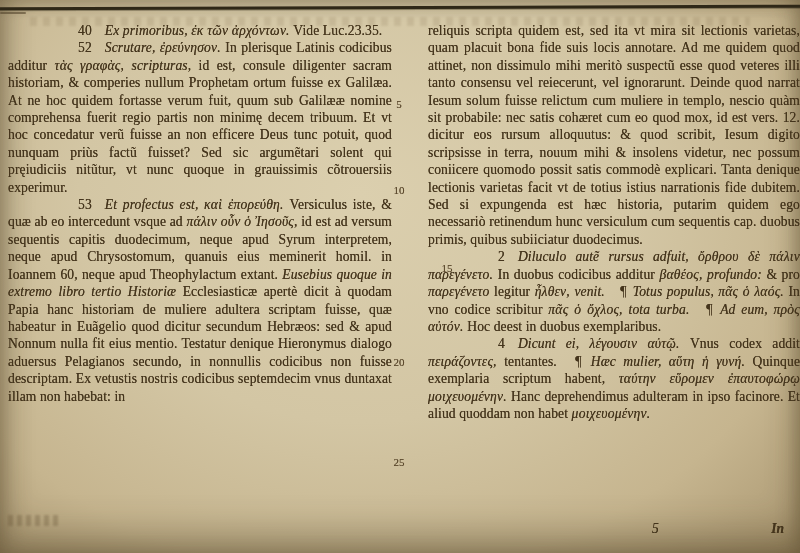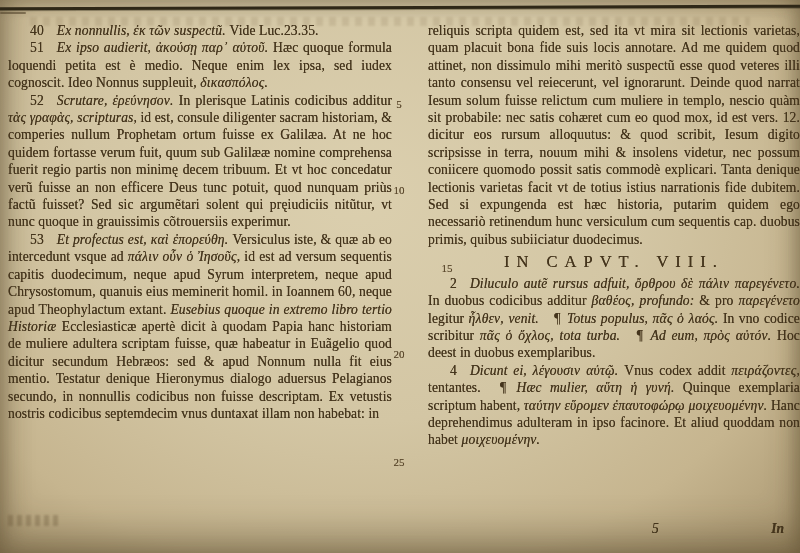--- a/index.html
+++ b/index.html
@@ -33,66 +33,64 @@
     top:515px;left:8px;width:52px;height:11px;opacity:.28;
     background:repeating-linear-gradient(90deg,#5d4a2d 0 5px,transparent 5px 9px);
   }
   .col{position:absolute;top:22px;font-size:13.6px;line-height:17.4px;
        text-align:justify;letter-spacing:.1px;
        text-shadow:0 0 .6px rgba(66,50,26,.85);}
   .col-left{left:8px;width:384px;}
   .col-right{left:428px;width:372px;}
   .para{margin:0;}
   .para.numbered{text-indent:22px;}
-  .num{margin-right:13px;}
+  .num{margin-right:13px;margin-left:48px;}
   .seg-italic{font-style:italic;}
   .seg-greek{font-style:italic;letter-spacing:.2px;}
   .seg-roman{font-style:normal;}
   .seg-pilcrow{font-style:normal;margin-left:11px;margin-right:2px;}
   .caput-heading{
     text-align:center;text-indent:0;
     font-size:16.5px;letter-spacing:7px;
     margin:5px 0 4px 0;white-space:nowrap;
   }
   .gutter-num{
     position:absolute;left:389px;width:20px;text-align:center;
     font-size:11px;color:#5c4a2e;text-shadow:0 0 .5px rgba(92,74,46,.8);
   }
-  .gn-5{top:98px;}.gn-10{top:184px;}.gn-15{top:262px;margin-left:48px;}.gn-20{top:348px;}.gn-25{top:456px;}
+  .gn-5{top:98px;}.gn-10{top:184px;}.gn-15{top:262px;margin-left:48px;}.gn-20{top:356px;}.gn-25{top:456px;}
   .catchword-row{
     position:absolute;left:652px;top:521px;width:132px;
     display:flex;justify-content:space-between;
     font-size:13.6px;text-shadow:0 0 .6px rgba(66,50,26,.85);
   }
   .signature{font-style:italic;}
   .catchword{font-style:italic;font-weight:bold;}
 </style>
 </head>
 <body>
 
 <div class="page">
 
   <div class="top-rule"></div>
   <div class="top-rule-left"></div>
 
   <div class="ghost ghost-top"></div>
   <div class="ghost ghost-bottom-left"></div>
 
   <div class="col col-left">
-      <p class="para numbered"><span class="num">40</span><span class="seg-italic">Ex nonnullis, </span><span class="seg-greek">ἐκ τῶν suspectũ. </span><span class="seg-roman">Vide Luc.23.35.</span></p>
-      <p class="para numbered"><span class="num">51</span><span class="seg-italic">Ex ipso audierit, </span><span class="seg-greek">ἀκούσῃ παρ᾽ αὐτοῦ. </span><span class="seg-roman">Hæc quoque formula loquendi petita est è medio. Neque enim lex ipsa, sed iudex cognoscit. Ideo Nonnus suppleuit, </span><span class="seg-greek">δικασπόλος.</span></p>
+      <p class="para numbered"><span class="num">40</span><span class="seg-italic">Ex primoribus, </span><span class="seg-greek">ἐκ τῶν ἀρχόντων. </span><span class="seg-roman">Vide Luc.23.35.</span></p>
       <p class="para numbered"><span class="num">52</span><span class="seg-italic">Scrutare, </span><span class="seg-greek">ἐρεύνησον. </span><span class="seg-roman">In plerisque Latinis codicibus additur </span><span class="seg-greek">τὰς γραφὰς, </span><span class="seg-italic">scripturas, </span><span class="seg-roman">id est, consule diligenter sacram historiam, &amp; comperies nullum Prophetam ortum fuisse ex Galilæa. At ne hoc quidem fortasse verum fuit, quum sub Galilææ nomine comprehensa fuerit regio partis non minimę decem tribuum. Et vt hoc concedatur verũ fuisse an non efficere Deus tunc potuit, quod nunquam priùs factũ fuisset? Sed sic argumẽtari solent qui pręiudiciis nitũtur, vt nunc quoque in grauissimis cõtrouersiis experimur.</span></p>
       <p class="para numbered"><span class="num">53</span><span class="seg-italic">Et profectus est, </span><span class="seg-greek">καὶ ἐπορεύθη. </span><span class="seg-roman">Versiculus iste, &amp; quæ ab eo intercedunt vsque ad </span><span class="seg-greek">πάλιν οὖν ὁ Ἰησοῦς</span><span class="seg-roman">, id est ad versum sequentis capitis duodecimum, neque apud Syrum interpretem, neque apud Chrysostomum, quanuis eius meminerit homil. in Ioannem 60, neque apud Theophylactum extant. </span><span class="seg-italic">Eusebius quoque in extremo libro tertio Historiæ </span><span class="seg-roman">Ecclesiasticæ apertè dicit à quodam Papia hanc historiam de muliere adultera scriptam fuisse, quæ habeatur in Euãgelio quod dicitur secundum Hebræos: sed &amp; apud Nonnum nulla fit eius mentio. Testatur denique Hieronymus dialogo aduersus Pelagianos secundo, in nonnullis codicibus non fuisse descriptam. Ex vetustis nostris codicibus septemdecim vnus duntaxat illam non habebat: in</span></p>
     </div>
 
   <div class="col col-right">
     <div>
         <p class="para"><span class="seg-roman">reliquis scripta quidem est, sed ita vt mira sit lectionis varietas, quam placuit bona fide suis locis annotare. Ad me quidem quod attinet, non dissimulo mihi meritò suspectũ esse quod veteres illi tanto consensu vel reiecerunt, vel ignorarunt. Deinde quod narrat Iesum solum fuisse relictum cum muliere in templo, nescio quàm sit probabile: nec satis cohæret cum eo quod mox, id est vers. 12. dicitur eos rursum alloquutus: &amp; quod scribit, Iesum digito scripsisse in terra, nouum mihi &amp; insolens videtur, nec possum coniicere quomodo possit satis commodè explicari. Tanta denique lectionis varietas facit vt de totius istius narrationis fide dubitem. Sed si expungenda est hæc historia, putarim quidem ego necessariò retinendum hunc versiculum cum sequentis cap. duobus primis, quibus subiiciatur duodecimus.</span></p>
       </div>
-    <div class="caput-heading">IN CAPVT. VIII.</div>
     <div>
         <p class="para numbered"><span class="num">2</span><span class="seg-italic">Diluculo autẽ rursus adfuit, </span><span class="seg-greek">ὄρθρου δὲ πάλιν παρεγένετο. </span><span class="seg-roman">In duobus codicibus additur </span><span class="seg-greek">βαθέος, </span><span class="seg-italic">profundo: </span><span class="seg-roman">&amp; pro </span><span class="seg-greek">παρεγένετο </span><span class="seg-roman">legitur </span><span class="seg-greek">ἦλθεν, </span><span class="seg-italic">venit. </span><span class="seg-pilcrow">¶ </span><span class="seg-italic">Totus populus, </span><span class="seg-greek">πᾶς ὁ λαός. </span><span class="seg-roman">In vno codice scribitur </span><span class="seg-greek">πᾶς ὁ ὄχλος, </span><span class="seg-italic">tota turba. </span><span class="seg-pilcrow">¶ </span><span class="seg-italic">Ad eum, </span><span class="seg-greek">πρὸς αὐτόν. </span><span class="seg-roman">Hoc deest in duobus exemplaribus.</span></p>
         <p class="para numbered"><span class="num">4</span><span class="seg-italic">Dicunt ei, </span><span class="seg-greek">λέγουσιν αὐτῷ. </span><span class="seg-roman">Vnus codex addit </span><span class="seg-greek">πειράζοντες, </span><span class="seg-roman">tentantes. </span><span class="seg-pilcrow">¶ </span><span class="seg-italic">Hæc mulier, </span><span class="seg-greek">αὕτη ἡ γυνή. </span><span class="seg-roman">Quinque exemplaria scriptum habent, </span><span class="seg-greek">ταύτην εὕρομεν ἐπαυτοφώρῳ μοιχευομένην. </span><span class="seg-roman">Hanc deprehendimus adulteram in ipso facinore. Et aliud quoddam non habet </span><span class="seg-greek">μοιχευομένην.</span></p>
       </div>
   </div>
 
   <div class="gutter-num gn-5">5</div>
   <div class="gutter-num gn-10">10</div>
   <div class="gutter-num gn-15">15</div>
   <div class="gutter-num gn-20">20</div>

